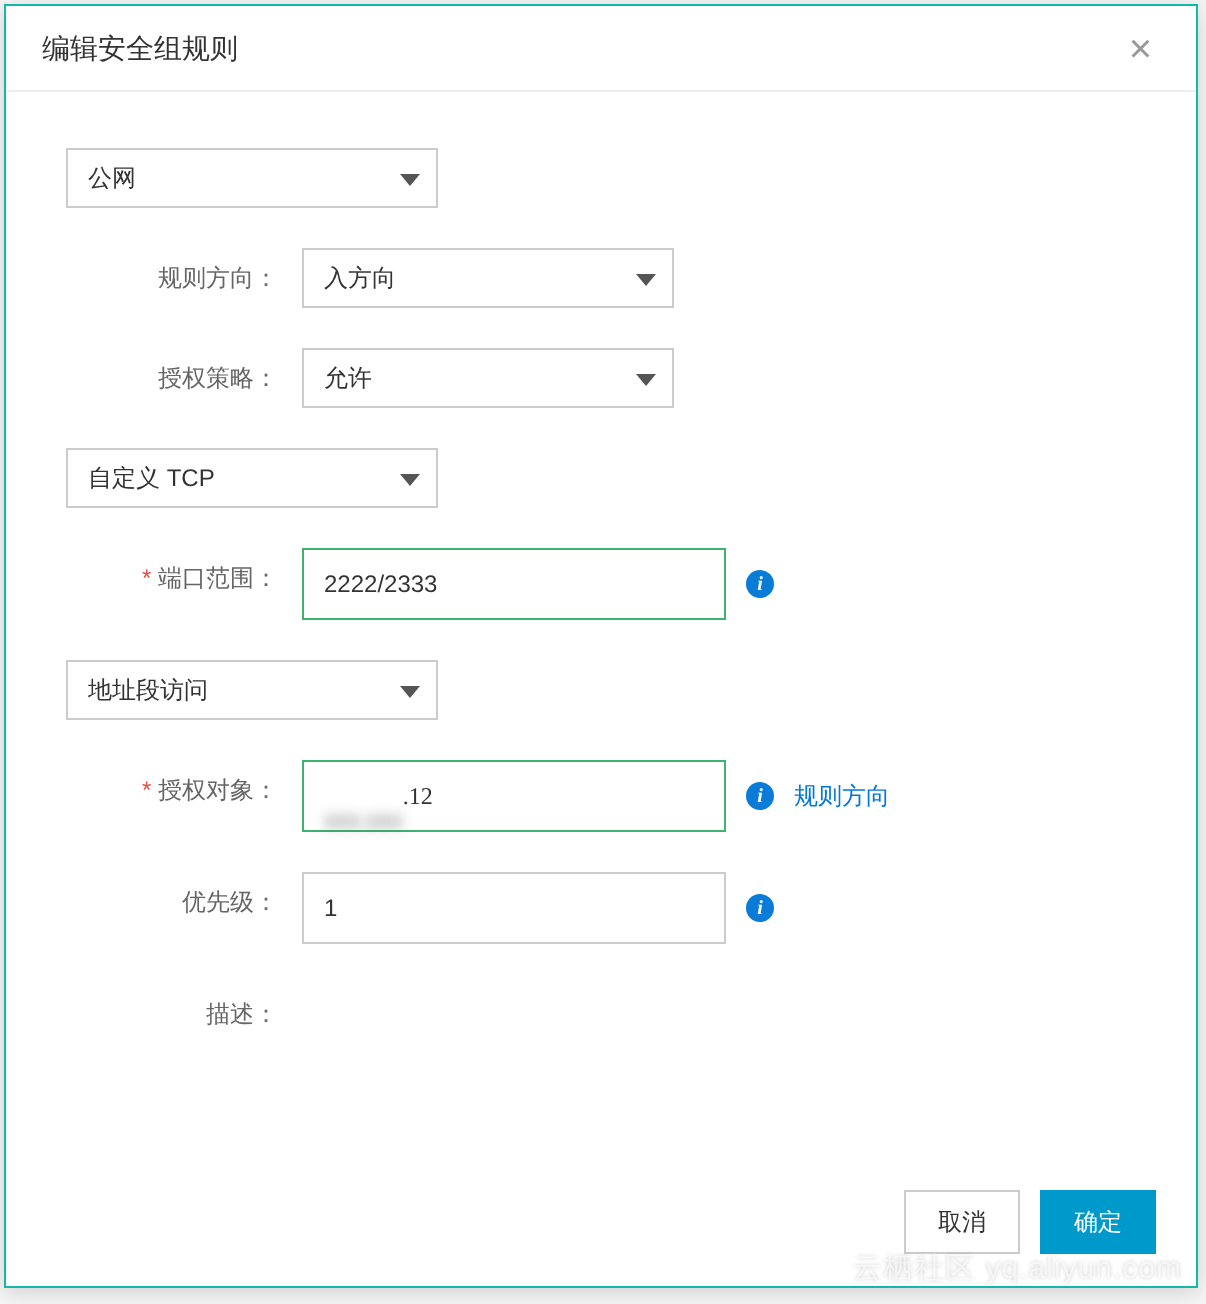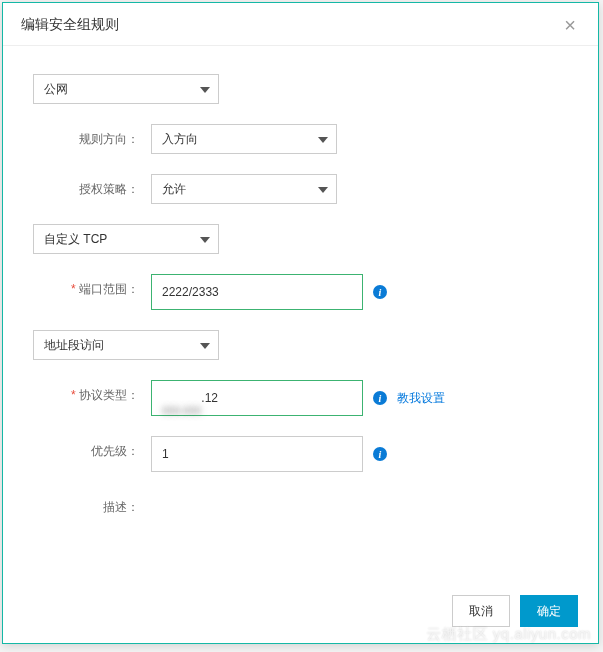--- a/index.html
+++ b/index.html
@@ -141,20 +141,21 @@
   margin-top: 6px;
 }
 .blurred {
   color: transparent;
   text-shadow: 0 0 6px rgba(80,80,80,0.8);
   margin-top: 23px;
 }
 .ip-suffix {
   color: #333;
   text-shadow: none;
+  font-family: Liberation Serif, serif;
 }
 .modal-footer {
   padding: 12px 20px 16px 20px;
   display: flex;
   justify-content: flex-end;
   gap: 10px;
 }
 .btn {
   min-width: 58px;
   height: 32px;
@@ -241,28 +242,28 @@
 
     <div class="form-row">
       <div class="form-control-wrap">
         <div class="select-box">
           <span>地址段访问</span>
         </div>
       </div>
     </div>
 
     <div class="form-row">
-      <div class="form-label required">协议类型：</div>
+      <div class="form-label required">授权对象：</div>
       <div class="form-control-wrap">
         <div class="text-input" style="display:flex;align-items:center;cursor:text">
           <span class="blurred">xxx.xxx</span>
             <span class="ip-suffix">.12</span>
         </div>
         <span class="info-icon">i</span>
-        <span class="link-text">教我设置</span>
+        <span class="link-text">规则方向</span>
       </div>
     </div>
 
     <div class="form-row">
       <div class="form-label">优先级：</div>
       <div class="form-control-wrap">
         <input type="text" class="text-input plain" value="1" style="">
         <span class="info-icon">i</span>
       </div>
     </div>

